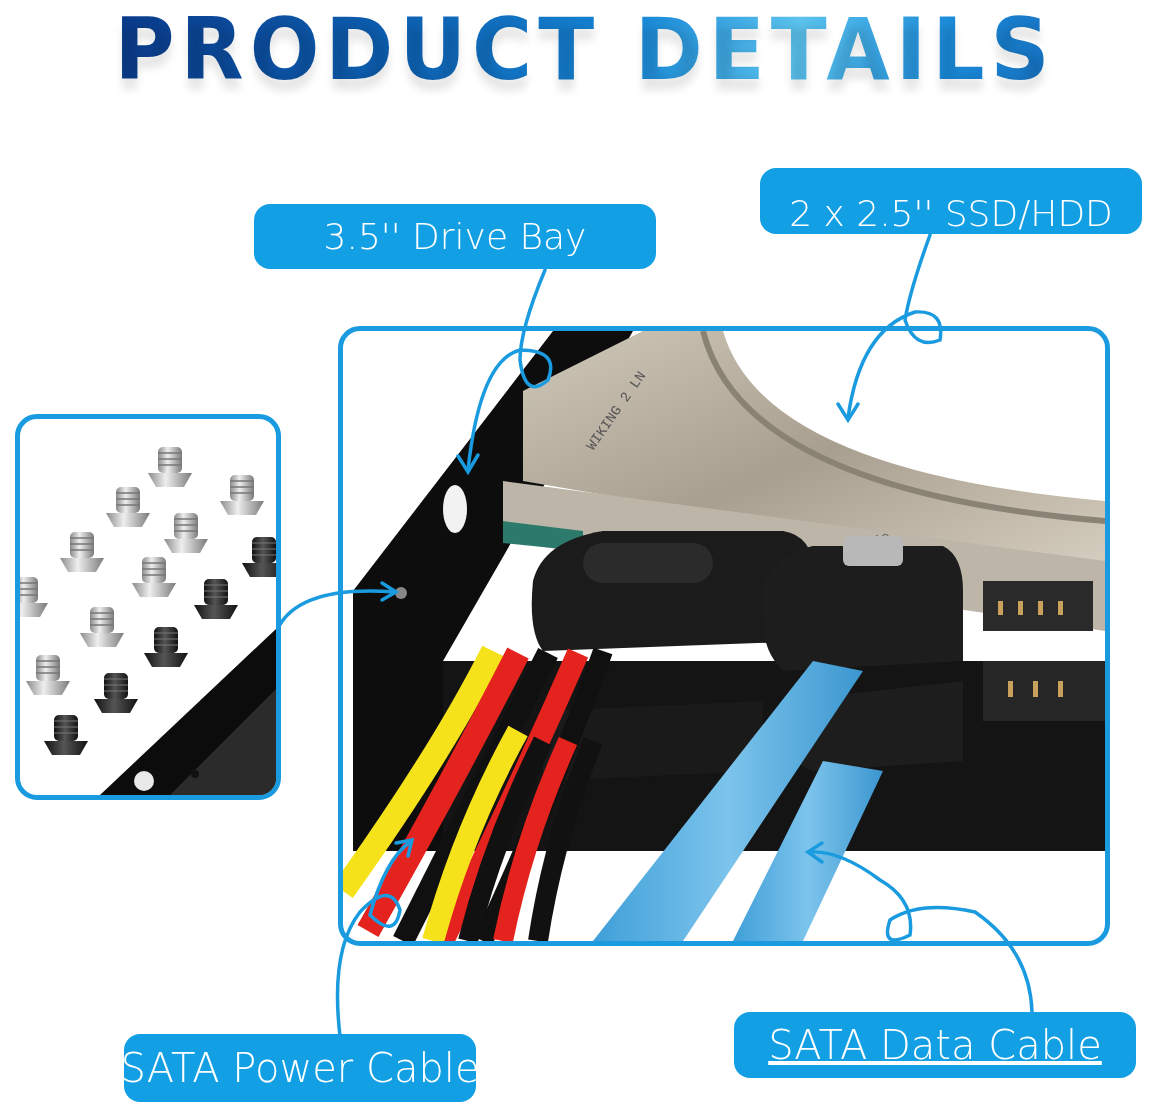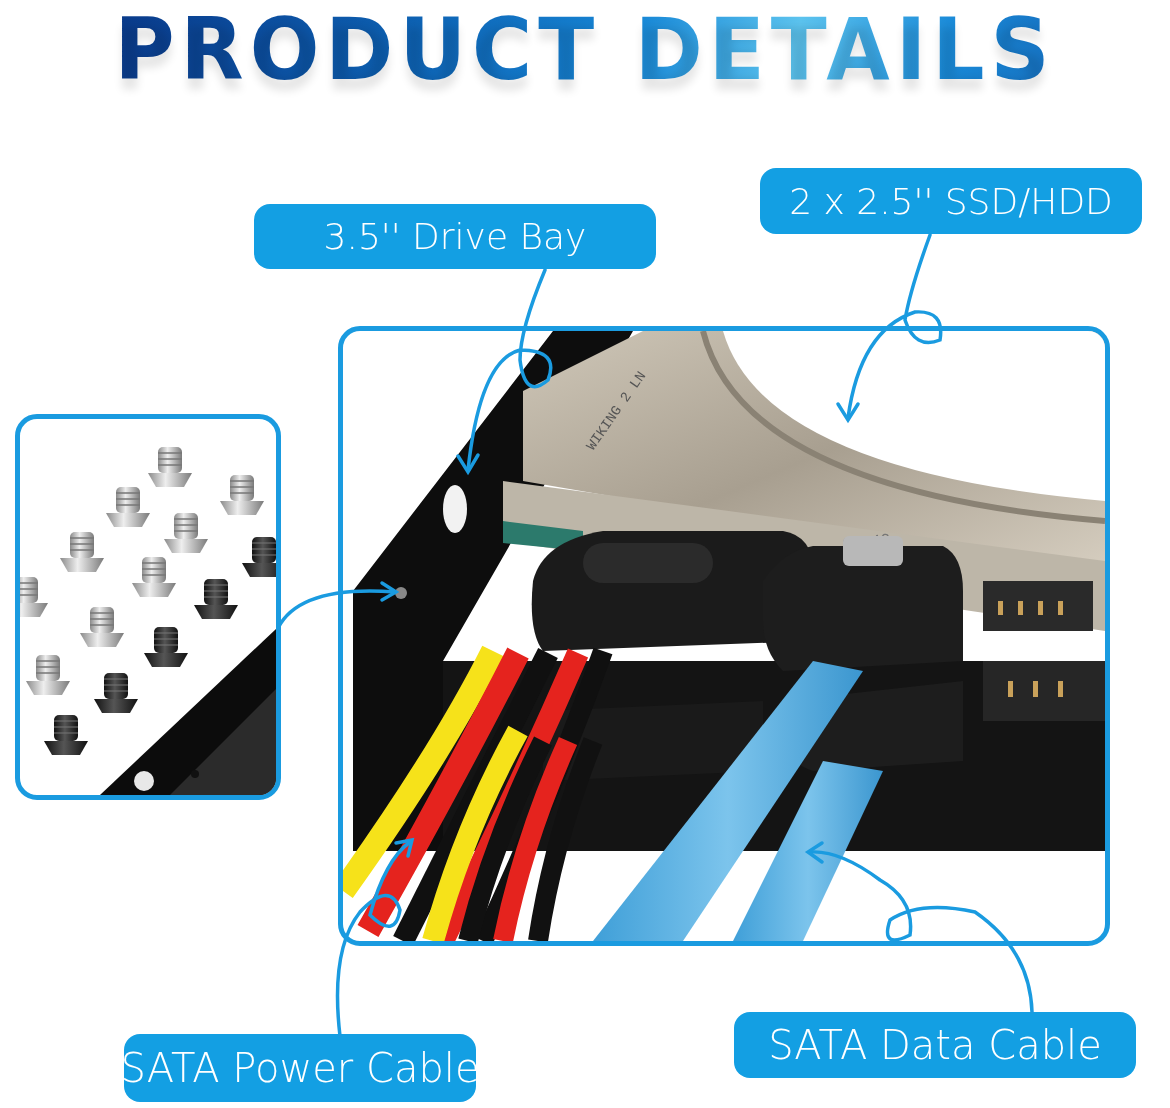--- a/index.html
+++ b/index.html
@@ -17,27 +17,27 @@
 </head>
 <body>
 
 <div class="title">
   <span>PRODUCT DETAILS</span>
 </div>
 
 <div class="pill" style="left:254px;top:204px;width:402px;height:65px;font-size:36px;">
   <span>3.5'' Drive Bay</span>
 </div>
-<div class="pill" style="left:760px;top:168px;width:382px;height:66px;font-size:36px;">
+<div class="pill" style="left:760px;top:168px;width:382px;height:66px;font-size:36px;align-items:flex-end;">
   <span>2 x 2.5'' SSD/HDD</span>
 </div>
 <div class="pill" style="left:124px;top:1034px;width:352px;height:68px;font-size:40px;">
   <span>SATA Power Cable</span>
 </div>
-<div class="pill" style="left:734px;top:1012px;width:402px;height:66px;font-size:40px;">
+<div class="pill" style="left:734px;top:1012px;width:402px;height:66px;font-size:40px;text-decoration:underline;">
   <span>SATA Data Cable</span>
 </div>
 
 <div class="frame" style="left:15px;top:414px;width:266px;height:386px;">
   <svg width="256" height="376" viewBox="0 0 256 376">
     <defs>
       <linearGradient id="silver" x1="0" x2="1">
         <stop offset="0" stop-color="#8a8a8a"></stop>
           <stop offset="0.4" stop-color="#eeeeee"></stop>
           <stop offset="1" stop-color="#7a7a7a"></stop>

